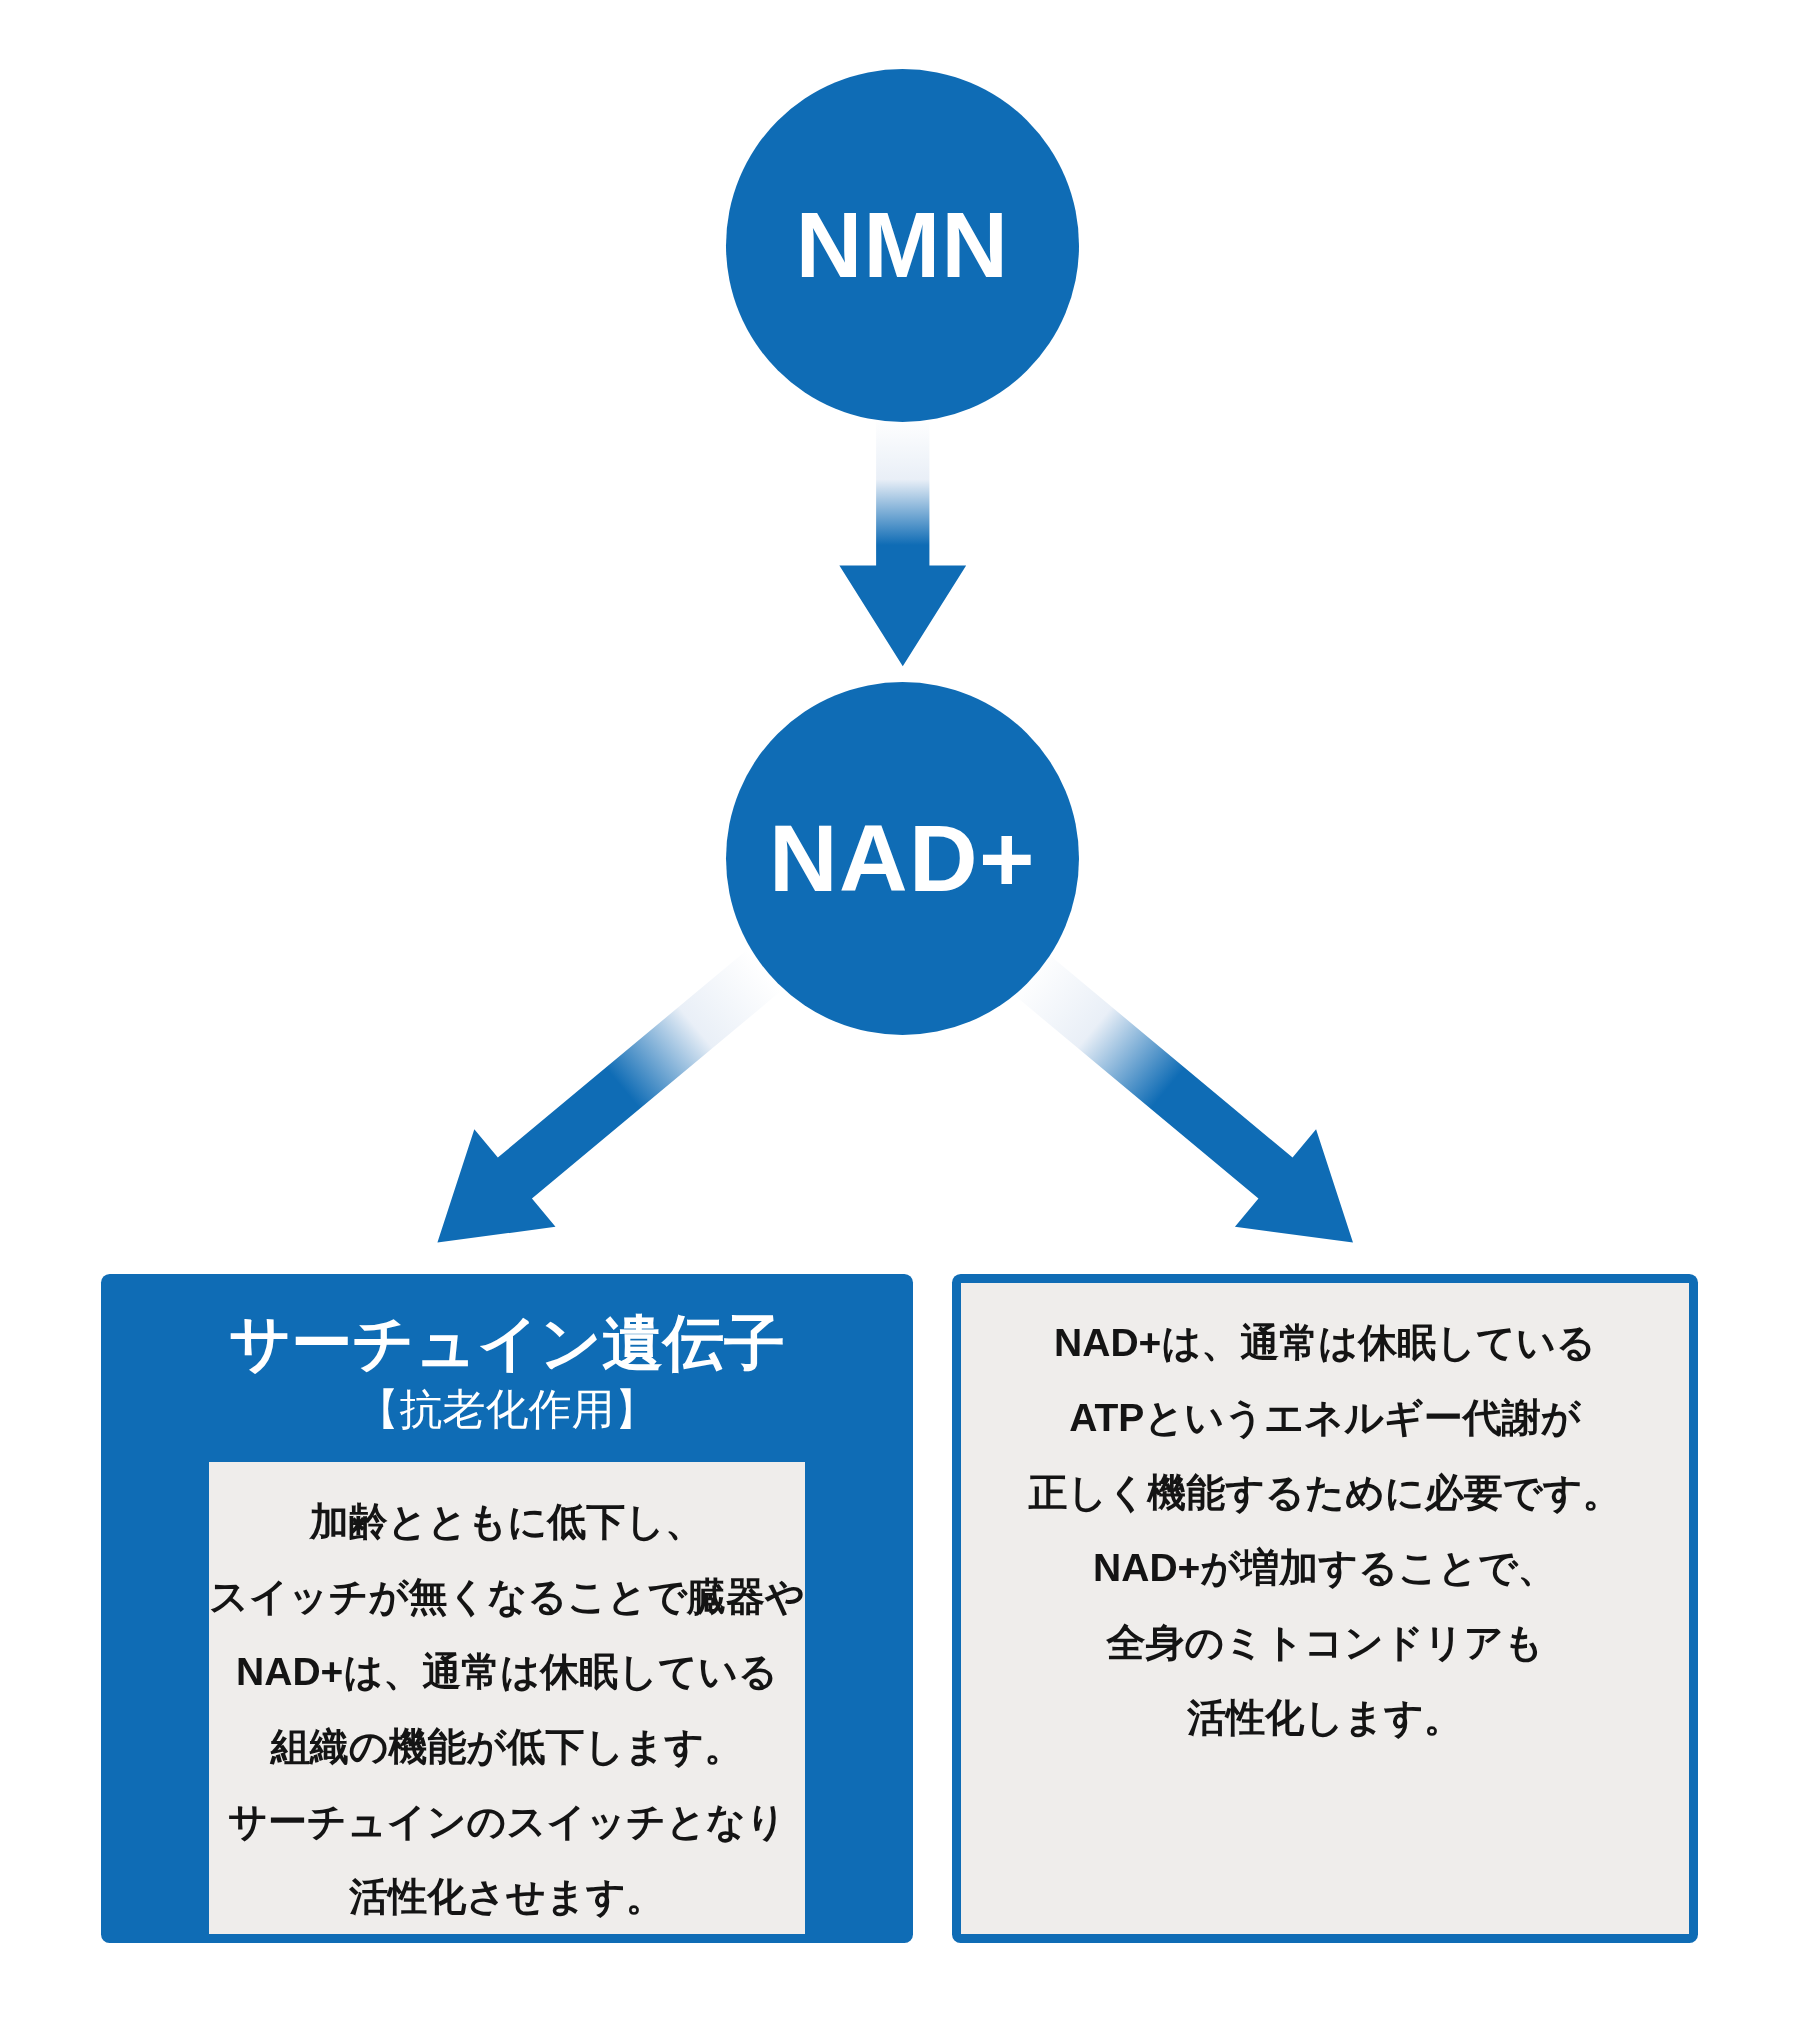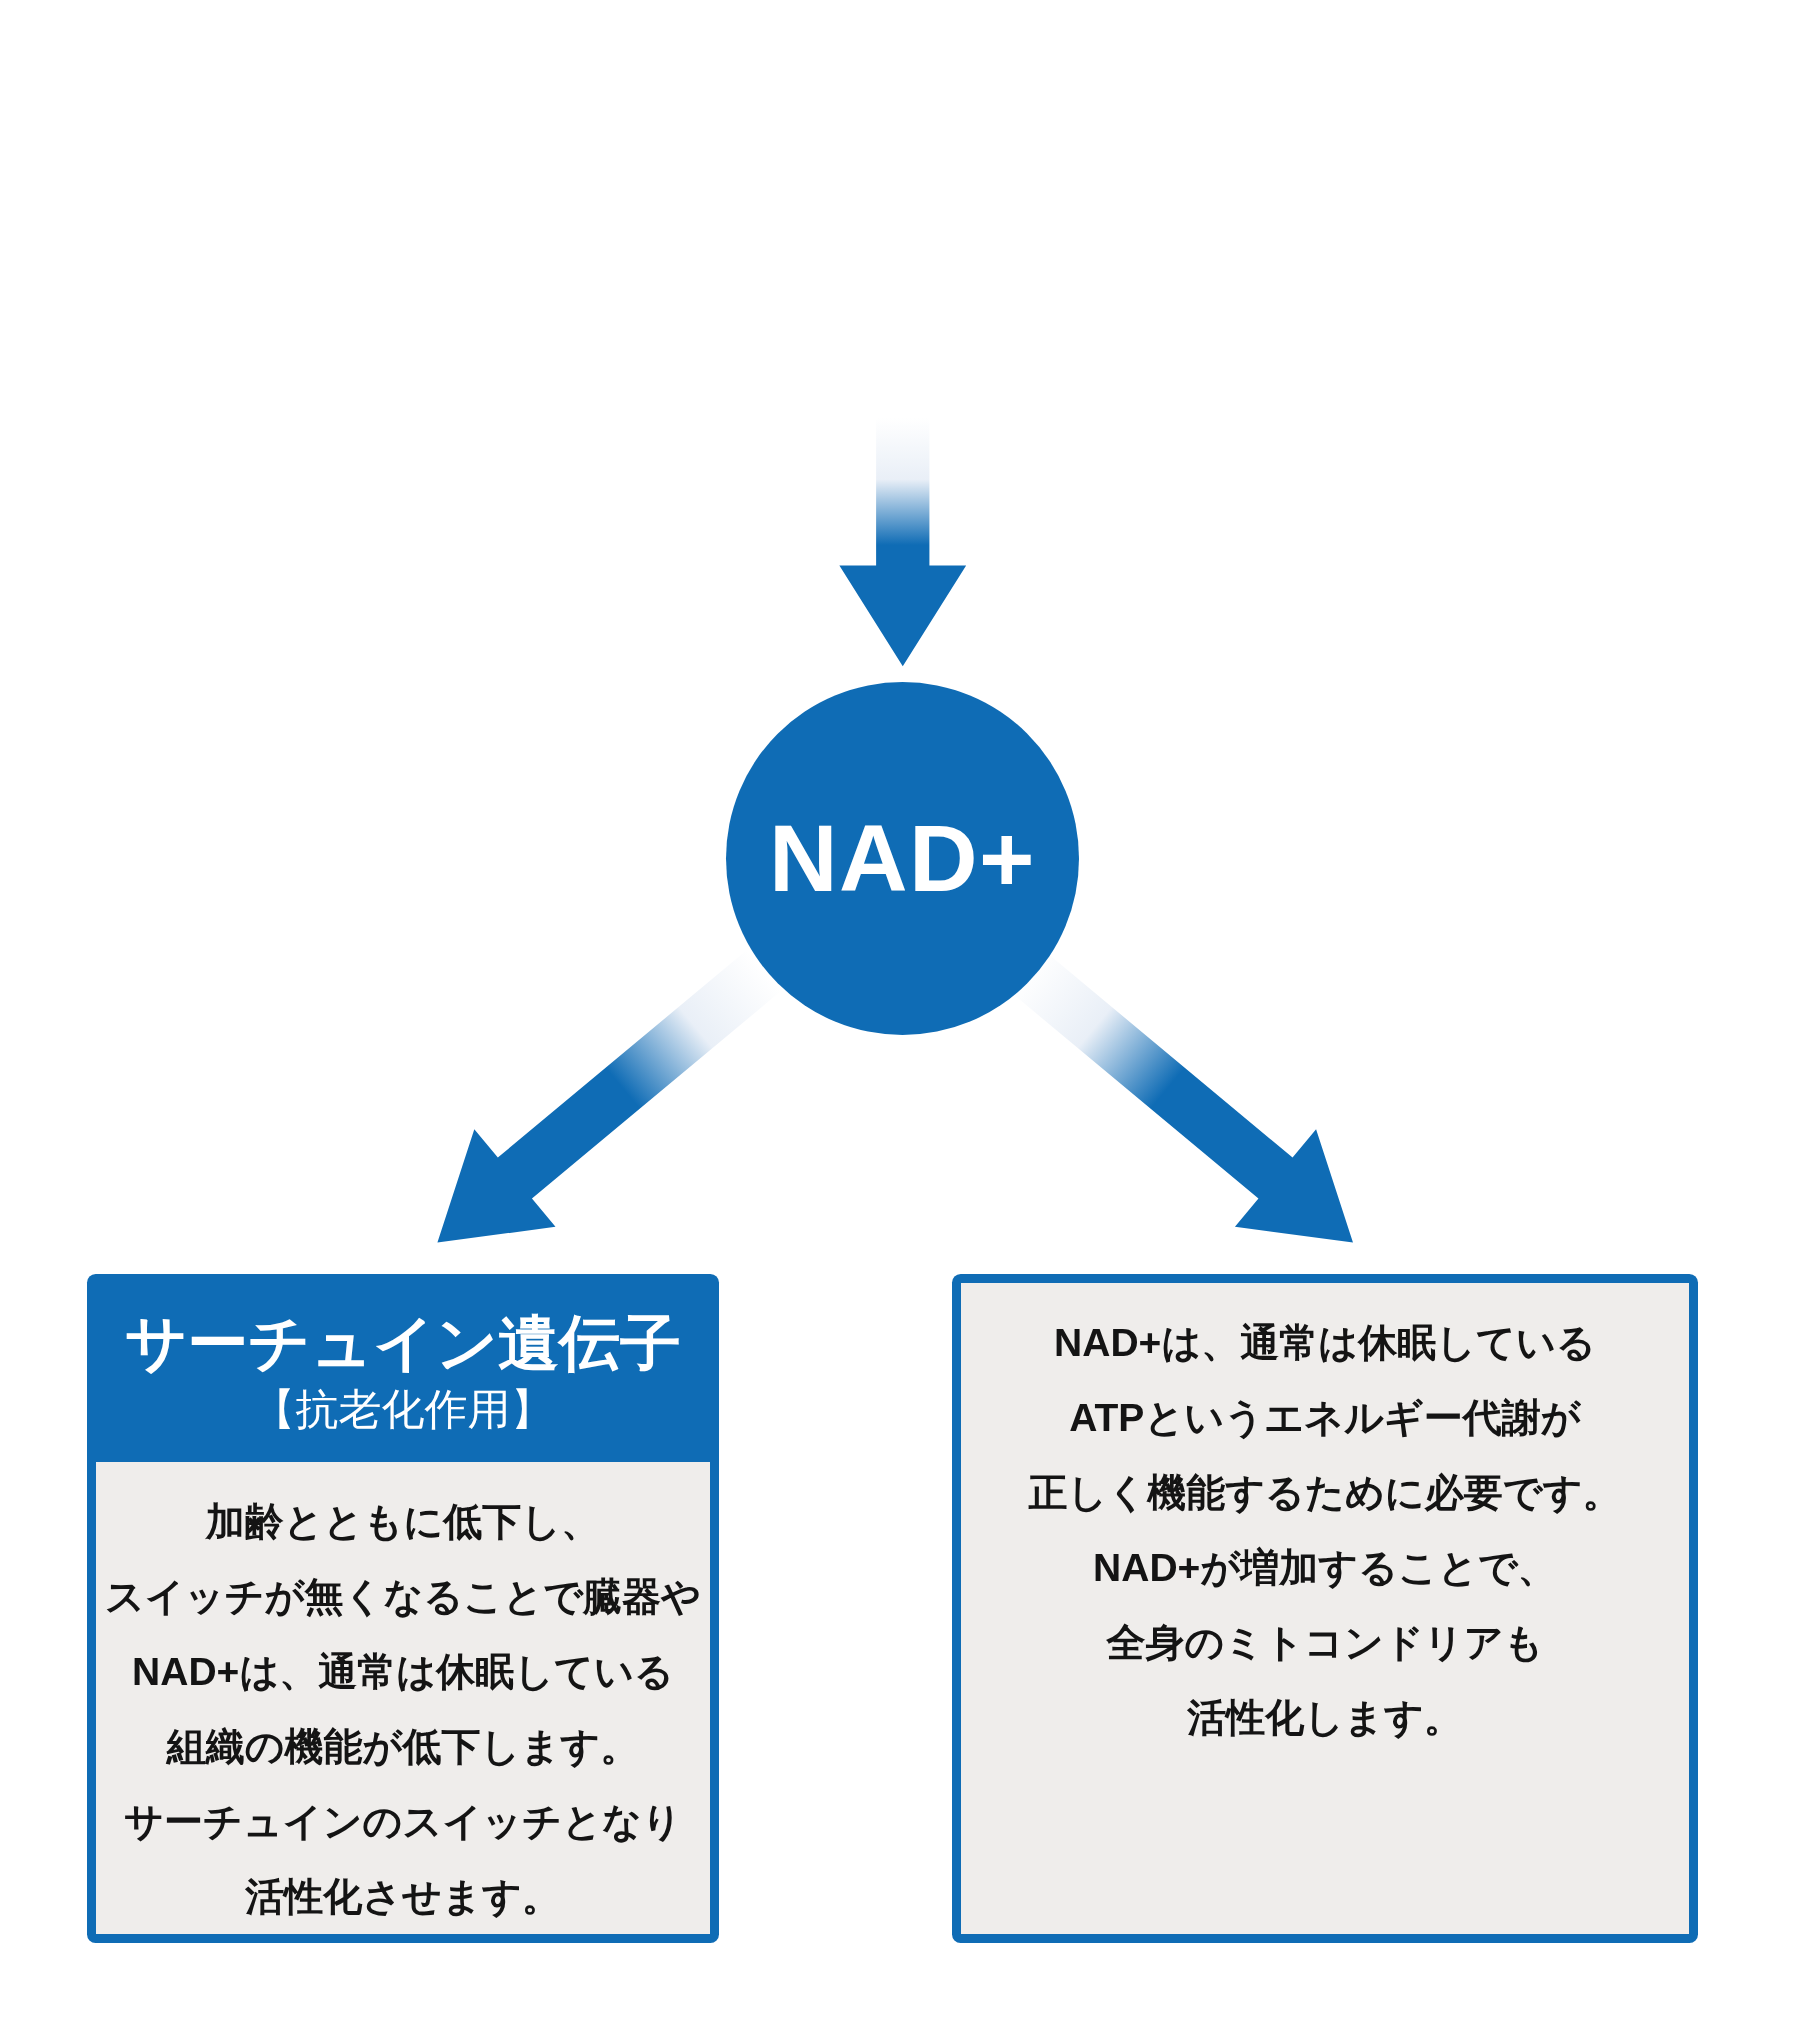--- a/index.html
+++ b/index.html
@@ -45,21 +45,21 @@
     position:absolute;
     top:1274px;
     height:669px;
     background:var(--accent);
     border-radius:8.6px;
     box-sizing:border-box;
     padding:8.6px;
     display:flex;
     flex-direction:column;
   }
-  #sirtuin-box{left:87px;width:632px;}
+  #sirtuin-box{left:101px;width:812px;align-items:center;}
   #mito-box{left:952px;width:746px;}
   .box-header{
     height:179px;
     flex:0 0 auto;
     display:flex;
     flex-direction:column;
     align-items:center;
     justify-content:center;
     color:var(--label);
     text-align:center;
@@ -120,20 +120,23 @@
       </linearGradient>
     </defs>
 
     <path d="M0,0 L-88,-140 L-37,-140 L-37,-345 L37,-345 L37,-140 L88,-140 Z" fill="url(#gradV)" transform="translate(1253,925)"></path>
 
     <path d="M0,0 L-88,-140 L-37,-140 L-37,-590 L37,-590 L37,-140 L88,-140 Z" fill="url(#gradL)" transform="translate(607,1725) rotate(50.2)"></path>
 
     <path d="M0,0 L-88,-140 L-37,-140 L-37,-590 L37,-590 L37,-140 L88,-140 Z" fill="url(#gradR)" transform="translate(1878,1725) rotate(-50.2)"></path>
   </svg>
 
+  <div class="node" id="nmn-node">
+    <span class="node-label">NMN</span>
+  </div>
 
   <div class="node" id="nad-node">
     <span class="node-label">NAD+</span>
   </div>
 
   <div class="info-box" id="sirtuin-box">
     <div class="box-header">
       <div class="box-title">サーチュイン遺伝子</div>
       <div class="box-subtitle">【抗老化作用】</div>
     </div>

